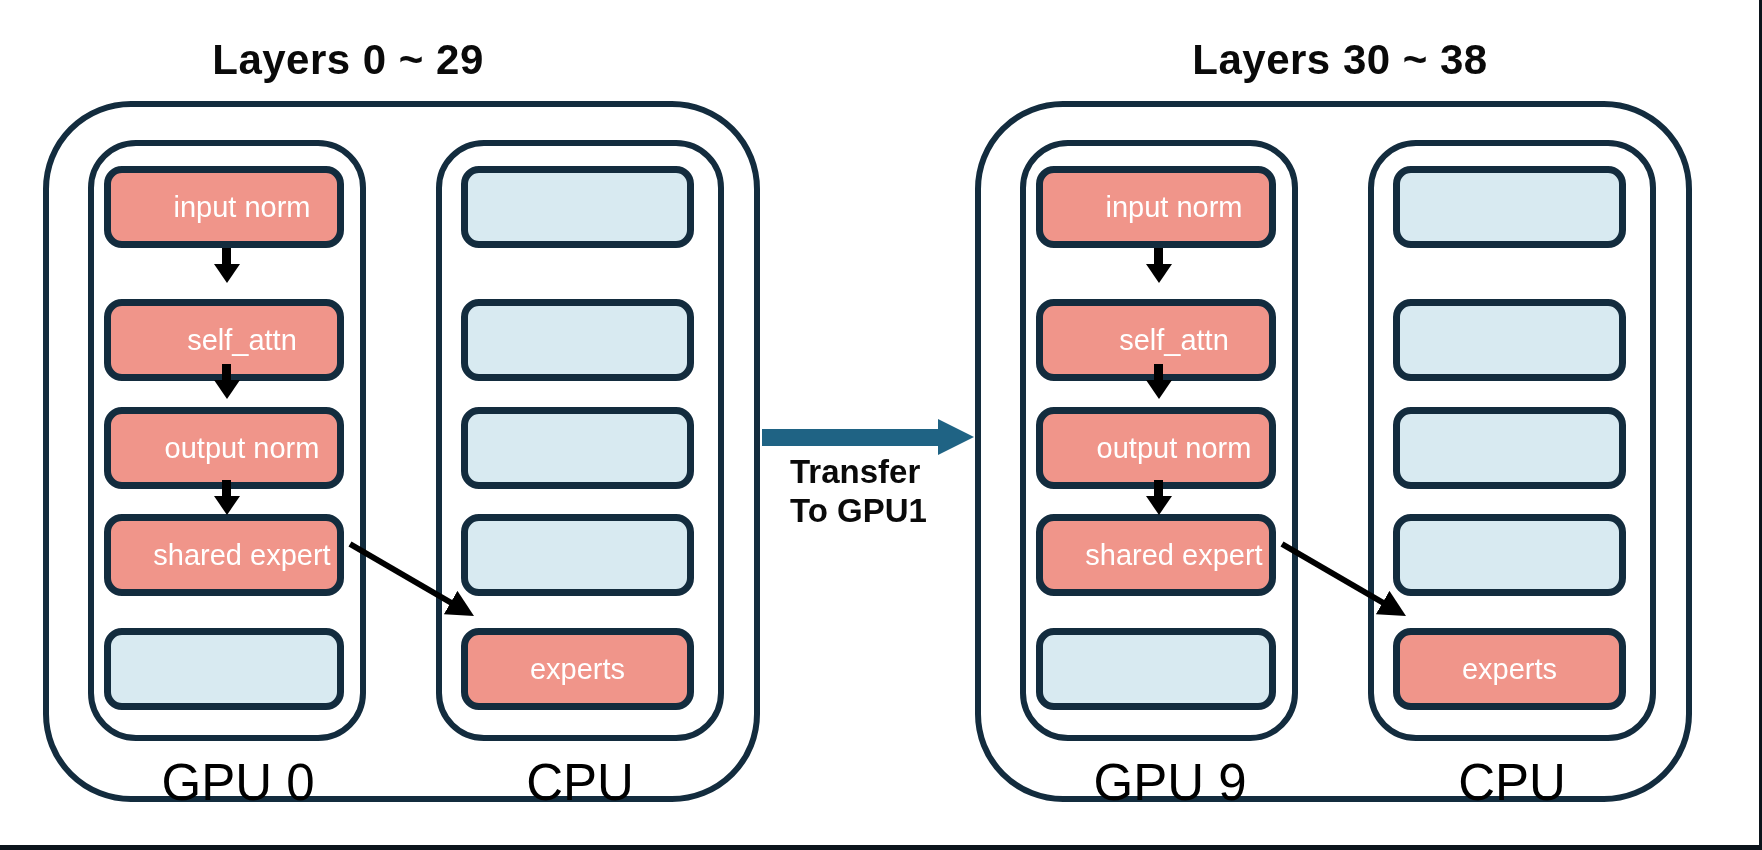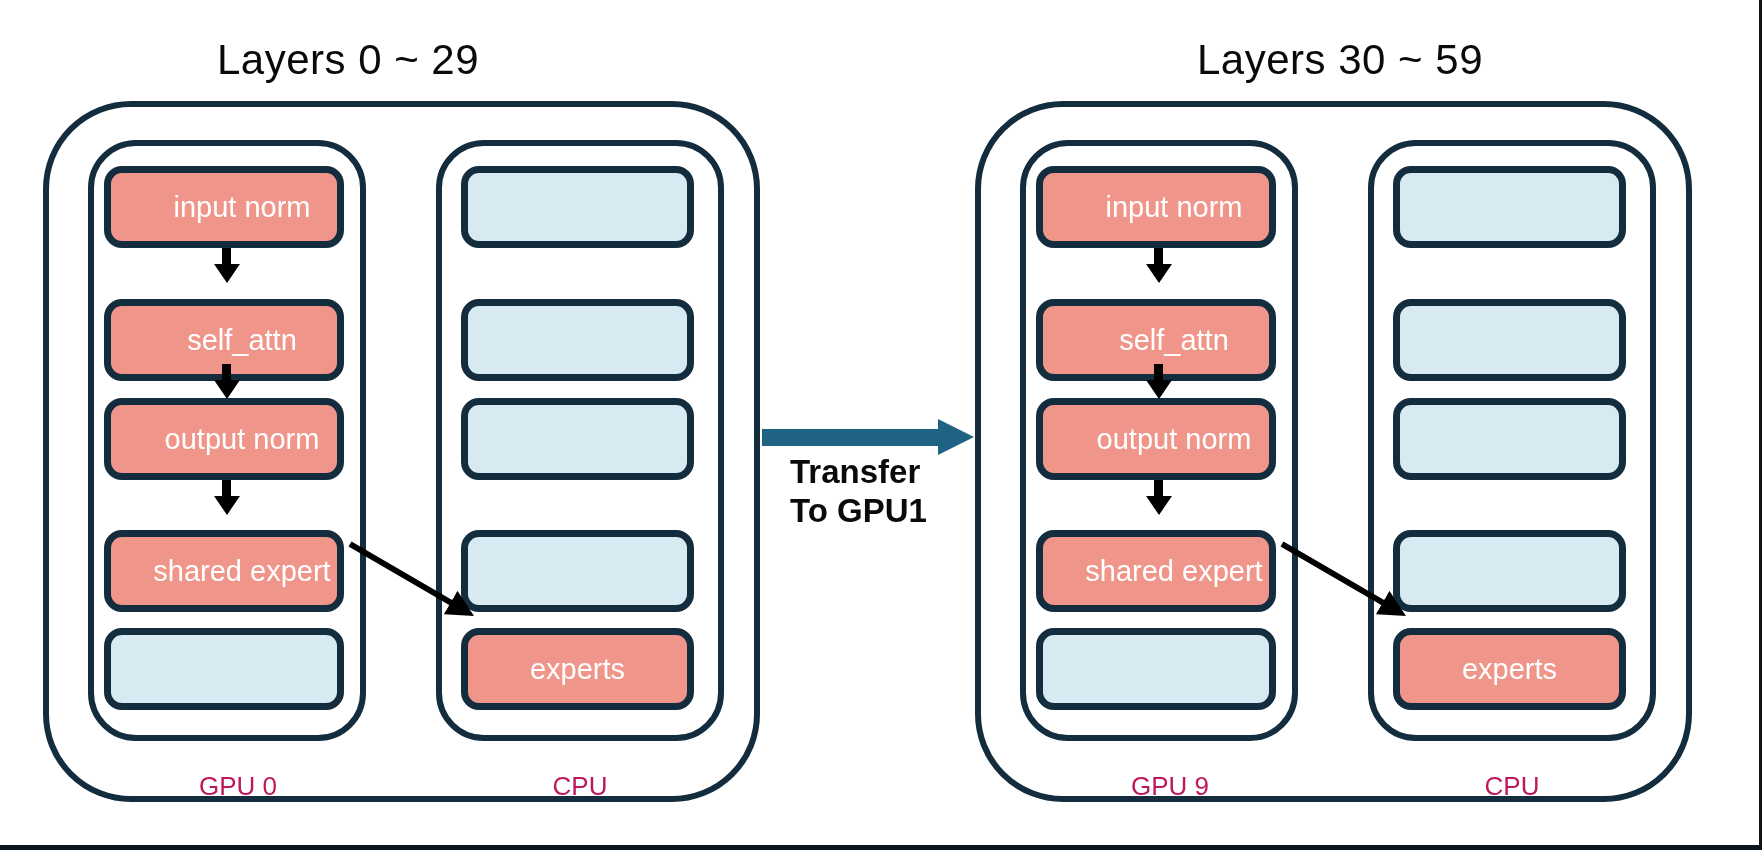--- a/index.html
+++ b/index.html
@@ -1,20 +1,20 @@
 <!DOCTYPE html>
 <html><head>
 <meta charset="utf-8">
 <style>
   html,body{margin:0;padding:0;}
   body{
     width:1762px;height:850px;position:relative;background:#ffffff;
     font-family:"Liberation Sans", sans-serif;overflow:hidden;
   }
-  .abs{position:absolute;}
+  .abs{position:absolute;font-weight:bold;}
 
   
   .group{
     position:absolute;top:101px;width:717px;height:701px;
     border:6px solid #132C3E;border-radius:88px;box-sizing:border-box;
     background:#ffffff;
   }
   .group.g0{left:43px;}
   .group.g1{left:975px;}
 
@@ -26,36 +26,36 @@
   }
   .gpu-col{left:39px;width:278px;}
   .cpu-col{left:387px;width:288px;}
 
   
   .group-title{
     position:absolute;top:36px;transform:translateX(-50%);
     font-size:42px;color:#0a0a0a;white-space:nowrap;letter-spacing:0.5px;
   }
   .hw-label{
-    position:absolute;top:664px;transform:translateX(-50%);
-    font-size:26px;color:#be185d;white-space:nowrap;
+    position:absolute;top:646px;transform:translateX(-50%);
+    font-size:51px;color:#000000;white-space:nowrap;
   }
 
   
   .blk{
     position:absolute;height:82px;box-sizing:border-box;
     border:7px solid #132C3E;border-radius:18px;
     display:flex;align-items:center;justify-content:center;
     font-size:29px;color:#ffffff;white-space:nowrap;
   }
   .gpu-blk{left:55px;width:240px;padding-left:36px;}
   .cpu-blk{left:412px;width:233px;}
   .salmon{background:#F0958A;}
   .blue{background:#D8EAF1;}
-  .r0{top:59px}.r1{top:192px}.r2{top:291px}.r3{top:423px}.r4{top:521px}
+  .r0{top:59px}.r1{top:192px}.r2{top:300px}.r3{top:407px}.r4{top:521px}
 
   
   .varrow{position:absolute;left:165px;width:26px;height:35px;}
   .varrow .shaft{position:absolute;left:8px;top:0;width:9px;height:17px;background:#000;}
   .varrow .head{
     position:absolute;left:0;top:16px;width:0;height:0;
     border-left:13px solid transparent;border-right:13px solid transparent;
     border-top:19px solid #000;
   }
 
@@ -126,21 +126,21 @@
   <div class="hw-label" style="left:531px">CPU</div>
 </div>
 
 <div class="transfer-shaft"></div>
 <div class="transfer-head"></div>
 <div class="transfer-text">
   <span>Transfer</span>
   <span>To GPU1</span>
 </div>
 
-<div class="group-title abs" style="left:1340px">Layers 30 ~ 59</div>
+<div class="group-title abs" style="left:1340px">Layers 30 ~ 38</div>
 
 <div class="group g1">
   <div class="col gpu-col"></div>
   <div class="col cpu-col"></div>
 
   <div class="blk gpu-blk r0 salmon">input norm</div>
   <div class="blk gpu-blk r1 salmon">self_attn</div>
   <div class="blk gpu-blk r2 salmon">output norm</div>
   <div class="blk gpu-blk r3 salmon">shared expert</div>
   <div class="blk gpu-blk r4 blue"></div>

